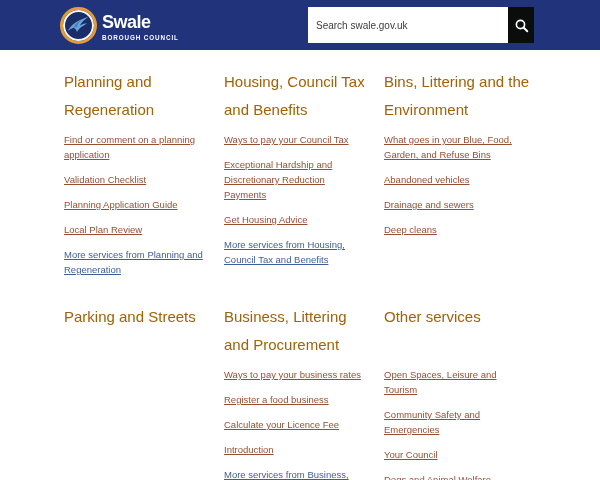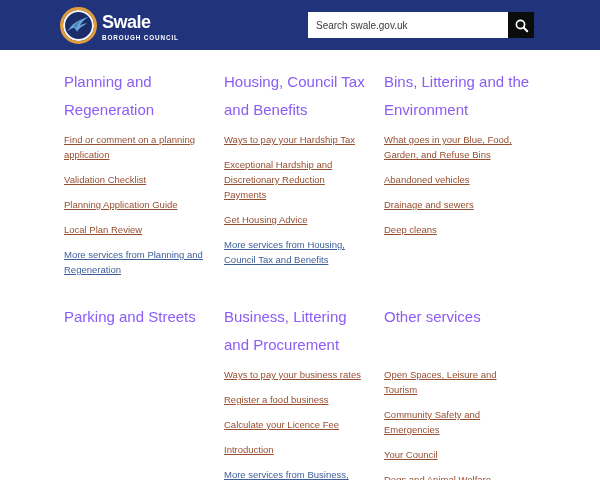--- a/index.html
+++ b/index.html
@@ -12,33 +12,33 @@
   .logo { display:flex; align-items:center; text-decoration:none; }
   .logo-mark { width:37px; height:37px; border-radius:50%;
     background:#1b2d69; border:3px solid #e09c3b;
     box-shadow:inset 0 0 0 2px #f4f6fb; display:flex; align-items:center;
     justify-content:center; flex:0 0 auto; }
   .logo-text { margin-left:5px; display:flex; flex-direction:column; }
   .logo-title { color:#fff; font-weight:bold; font-size:18px; line-height:24px;
     letter-spacing:-0.5px; }
   .logo-sub { color:#fff; font-weight:bold; font-size:6.3px; letter-spacing:0.9px;
     margin-top:0; }
-  .search { display:flex; align-items:stretch; height:26px; }
+  .search { display:flex; align-items:stretch; height:36px; }
   .search input { width:200px; border:none; outline:none; font-size:10px;
     padding:0 8px; color:#333; font-family:inherit; }
   .search input::placeholder { color:#3c3c3c; opacity:1; }
   .search button { width:26px; border:none; background:#0b0c0c; cursor:pointer;
     display:flex; align-items:center; justify-content:center; }
 
   
   main { padding:18px 0 0 64px; }
   .grid { display:grid; grid-template-columns:repeat(3,140px);
     column-gap:20px; row-gap:16px; }
   .svc-title { width:150px; min-height:56px; margin:0 0 8px;
-    font-size:15px; line-height:28px; font-weight:400; color:#8b5cf6; }
+    font-size:15px; line-height:28px; font-weight:400; color:#a16207; }
   .svc-links a { display:block; margin-bottom:10px; font-size:9.5px;
     line-height:15px; color:#974f32; text-decoration:underline; cursor:pointer; }
   .svc-links a.more { color:#3e5e9a; }
 </style>
 </head>
 <body>
 
 <header class="site-header">
   <a class="logo" href="#">
     <span class="logo-mark">
@@ -72,21 +72,21 @@
           <a href="#" class="">Validation Checklist</a>
           <a href="#" class="">Planning Application Guide</a>
           <a href="#" class="">Local Plan Review</a>
           <a href="#" class="more">More services from Planning and Regeneration</a>
         </nav>
   </section>
 
   <section class="svc">
     <h2 class="svc-title">Housing, Council Tax and Benefits</h2>
     <nav class="svc-links">
-          <a href="#" class="">Ways to pay your Hardship Tax</a>
+          <a href="#" class="">Ways to pay your Council Tax</a>
           <a href="#" class="">Exceptional Hardship and Discretionary Reduction Payments</a>
           <a href="#" class="">Get Housing Advice</a>
           <a href="#" class="more">More services from Housing, Council Tax and Benefits</a>
         </nav>
   </section>
 
   <section class="svc">
     <h2 class="svc-title">Bins, Littering and the Environment</h2>
     <nav class="svc-links">
           <a href="#" class="">What goes in your Blue, Food, Garden, and Refuse Bins</a>

